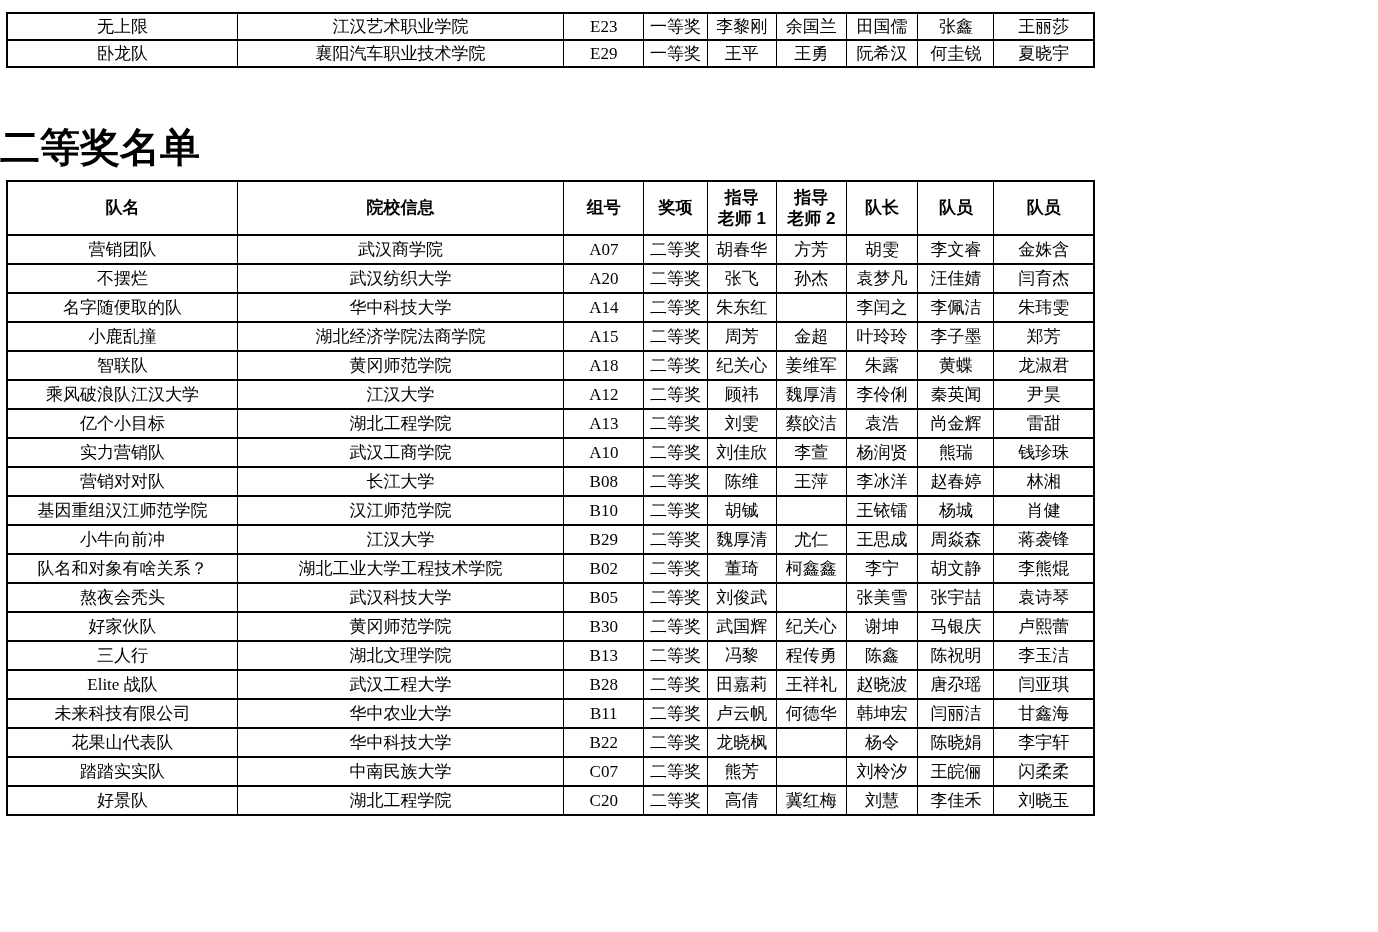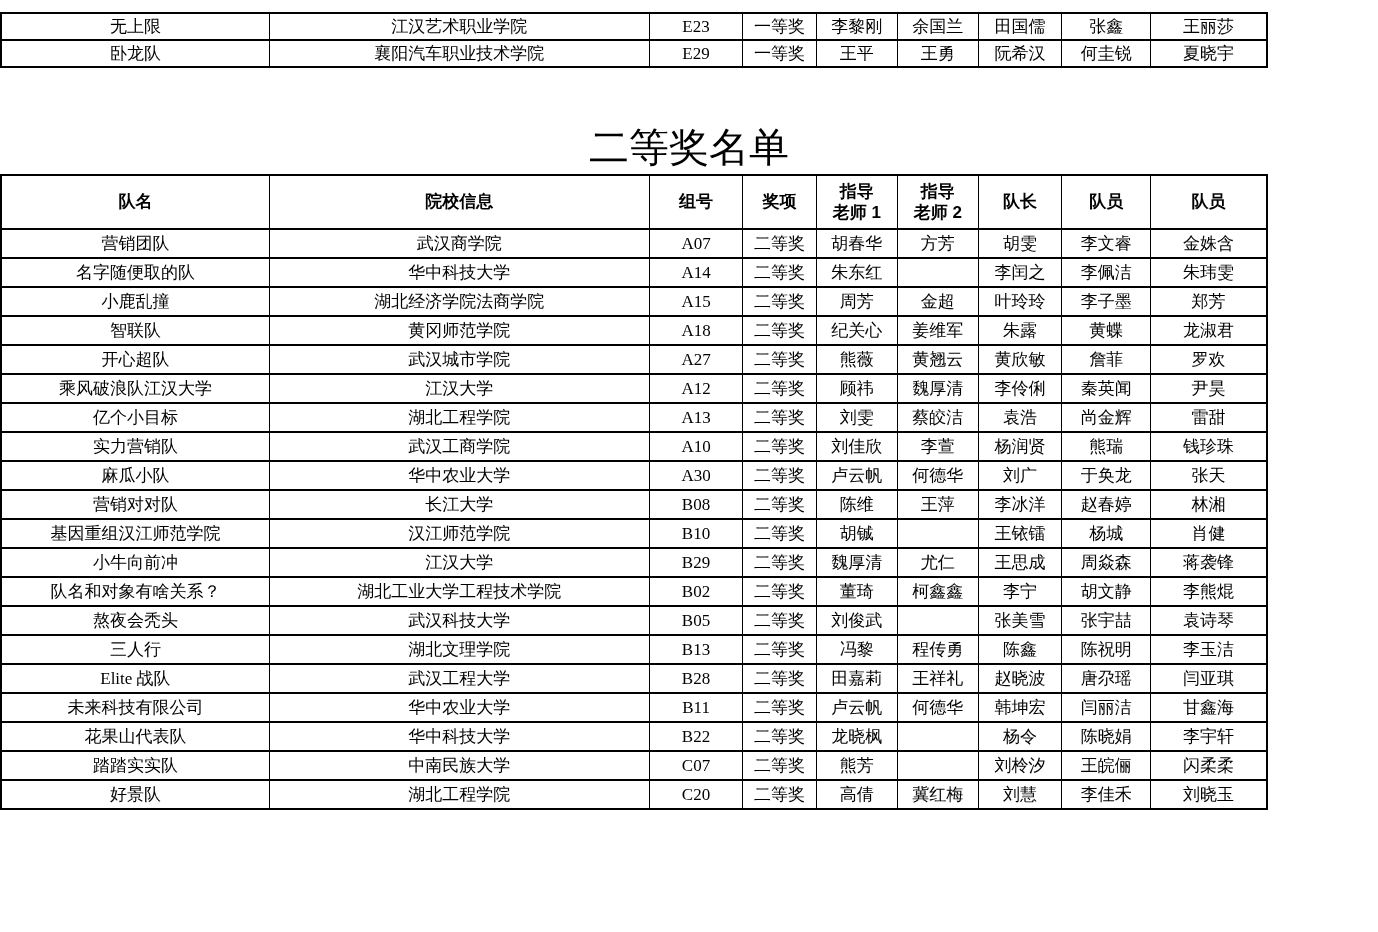--- a/index.html
+++ b/index.html
@@ -14,45 +14,45 @@
   }
   .page {
     position: relative;
     width: 1378px;
     height: 932px;
     background: #ffffff;
   }
   table {
     border-collapse: collapse;
     table-layout: fixed;
-    width: 1268px;
+    width: 1089px;
+    margin-left: 6px;
     border: 2px solid #000;
   }
   td, th {
     border: 1px solid #000;
     border-top-width: 2px;
     border-bottom-width: 2px;
     text-align: center;
     vertical-align: middle;
     padding: 0 2px;
     font-size: 17px;
     font-weight: normal;
     overflow: hidden;
     white-space: nowrap;
   }
   .first-table {
     margin-top: 12px;
   }
   .first-table tr { height: 27px; }
   .doc-title {
     margin-top: 56px;
-    margin-bottom: 2px;
-    text-align: center;
+    margin-bottom: 8px;
     font-size: 40px;
-    font-weight: normal;
+    font-weight: bold;
     line-height: 1.2;
     font-family: "Liberation Serif", "DejaVu Serif", serif;
   }
   .main-table thead tr { height: 54px; }
   .main-table tbody tr { height: 29px; font-family: Liberation Serif, serif; }
   .main-table th {
     font-family: "Liberation Sans", "DejaVu Sans", sans-serif;
     font-weight: bold;
     white-space: pre-line;
     line-height: 1.25;
@@ -146,20 +146,31 @@
           <td>武汉商学院</td>
           <td>A07</td>
           <td>二等奖</td>
           <td>胡春华</td>
           <td>方芳</td>
           <td>胡雯</td>
           <td>李文睿</td>
           <td>金姝含</td>
         </tr>
         <tr>
+          <td>不摆烂</td>
+          <td>武汉纺织大学</td>
+          <td>A20</td>
+          <td>二等奖</td>
+          <td>张飞</td>
+          <td>孙杰</td>
+          <td>袁梦凡</td>
+          <td>汪佳婧</td>
+          <td>闫育杰</td>
+        </tr>
+        <tr>
           <td>名字随便取的队</td>
           <td>华中科技大学</td>
           <td>A14</td>
           <td>二等奖</td>
           <td>朱东红</td>
           <td></td>
           <td>李闰之</td>
           <td>李佩洁</td>
           <td>朱玮雯</td>
         </tr>
@@ -179,31 +190,20 @@
           <td>黄冈师范学院</td>
           <td>A18</td>
           <td>二等奖</td>
           <td>纪关心</td>
           <td>姜维军</td>
           <td>朱露</td>
           <td>黄蝶</td>
           <td>龙淑君</td>
         </tr>
         <tr>
-          <td>开心超队</td>
-          <td>武汉城市学院</td>
-          <td>A27</td>
-          <td>二等奖</td>
-          <td>熊薇</td>
-          <td>黄翘云</td>
-          <td>黄欣敏</td>
-          <td>詹菲</td>
-          <td>罗欢</td>
-        </tr>
-        <tr>
           <td>乘风破浪队江汉大学</td>
           <td>江汉大学</td>
           <td>A12</td>
           <td>二等奖</td>
           <td>顾祎</td>
           <td>魏厚清</td>
           <td>李伶俐</td>
           <td>秦英闻</td>
           <td>尹昊</td>
         </tr>
@@ -223,31 +223,20 @@
           <td>武汉工商学院</td>
           <td>A10</td>
           <td>二等奖</td>
           <td>刘佳欣</td>
           <td>李萱</td>
           <td>杨润贤</td>
           <td>熊瑞</td>
           <td>钱珍珠</td>
         </tr>
         <tr>
-          <td>麻瓜小队</td>
-          <td>华中农业大学</td>
-          <td>A30</td>
-          <td>二等奖</td>
-          <td>卢云帆</td>
-          <td>何德华</td>
-          <td>刘广</td>
-          <td>于奂龙</td>
-          <td>张天</td>
-        </tr>
-        <tr>
           <td>营销对对队</td>
           <td>长江大学</td>
           <td>B08</td>
           <td>二等奖</td>
           <td>陈维</td>
           <td>王萍</td>
           <td>李冰洋</td>
           <td>赵春婷</td>
           <td>林湘</td>
         </tr>
@@ -289,20 +278,31 @@
           <td>武汉科技大学</td>
           <td>B05</td>
           <td>二等奖</td>
           <td>刘俊武</td>
           <td></td>
           <td>张美雪</td>
           <td>张宇喆</td>
           <td>袁诗琴</td>
         </tr>
         <tr>
+          <td>好家伙队</td>
+          <td>黄冈师范学院</td>
+          <td>B30</td>
+          <td>二等奖</td>
+          <td>武国辉</td>
+          <td>纪关心</td>
+          <td>谢坤</td>
+          <td>马银庆</td>
+          <td>卢熙蕾</td>
+        </tr>
+        <tr>
           <td>三人行</td>
           <td>湖北文理学院</td>
           <td>B13</td>
           <td>二等奖</td>
           <td>冯黎</td>
           <td>程传勇</td>
           <td>陈鑫</td>
           <td>陈祝明</td>
           <td>李玉洁</td>
         </tr>

